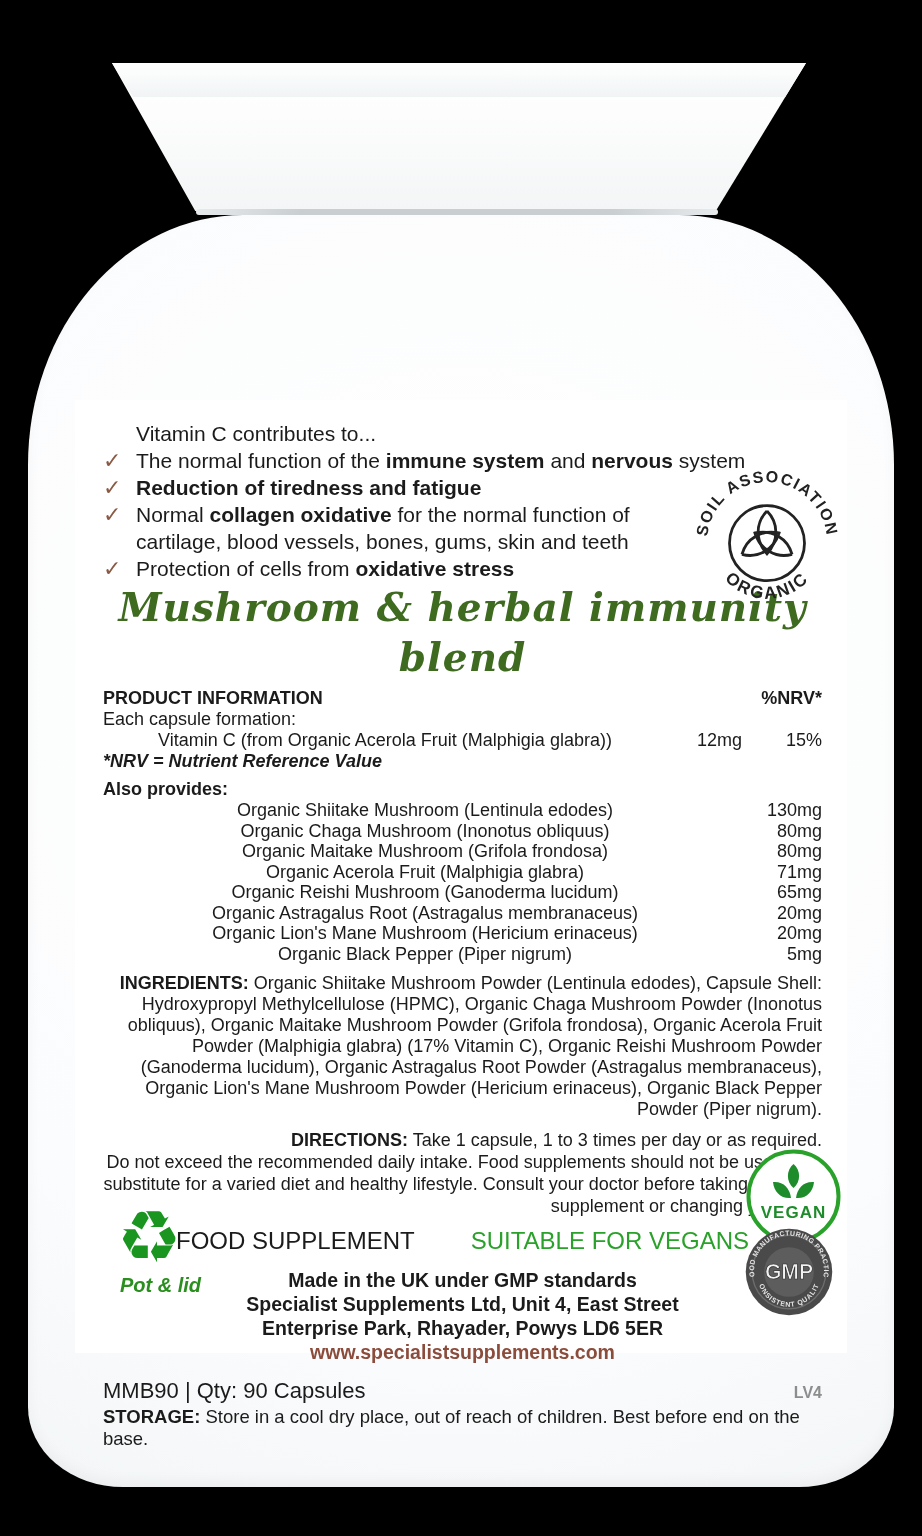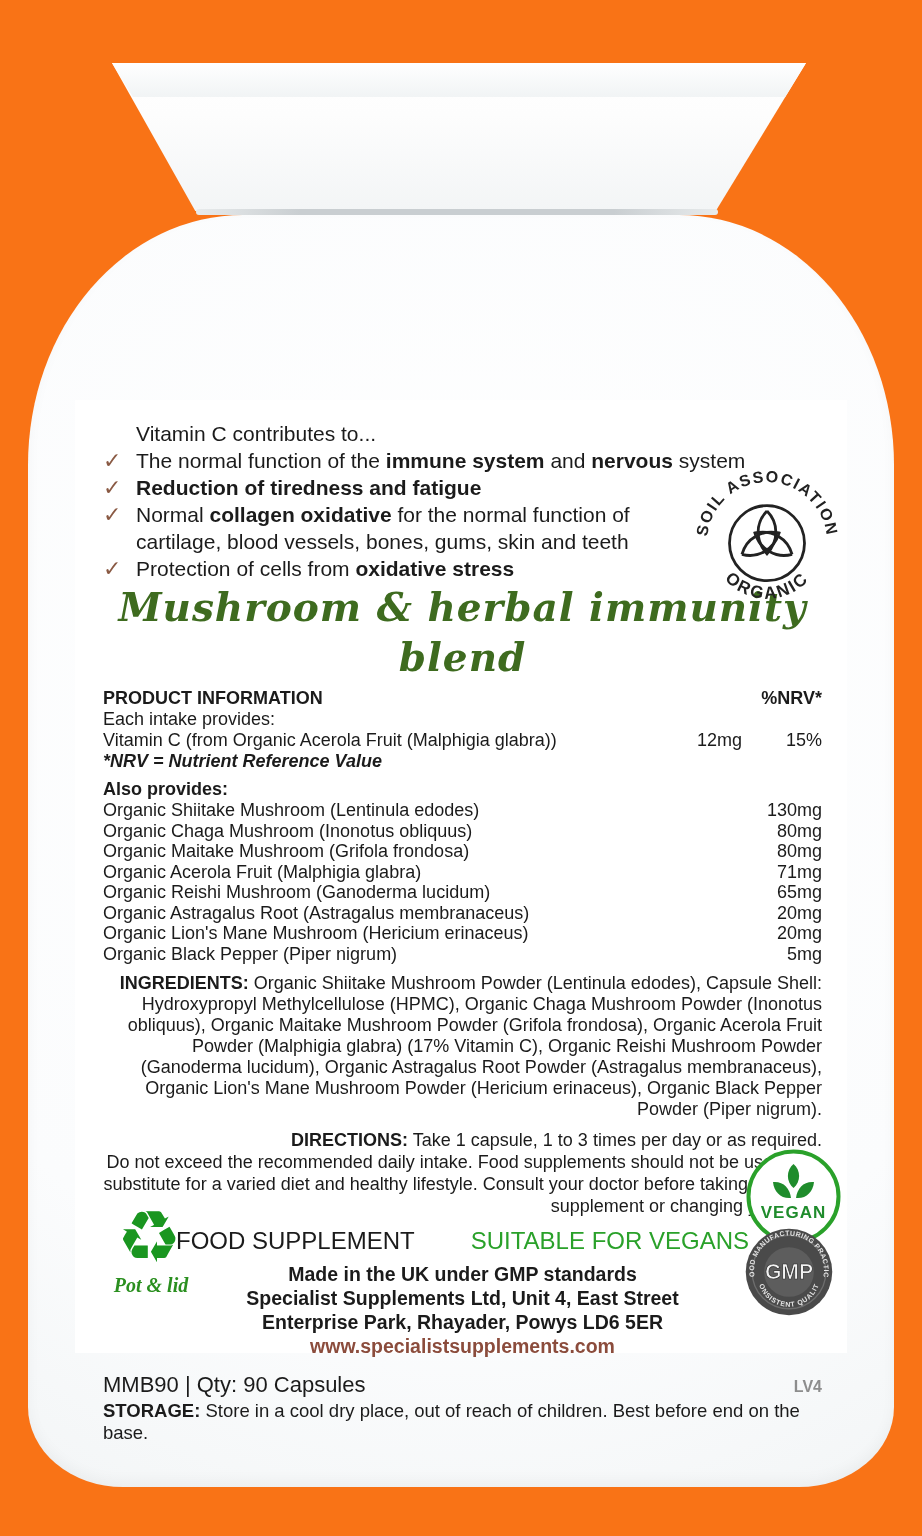--- a/index.html
+++ b/index.html
@@ -1,16 +1,16 @@
 <!DOCTYPE html>
 <html><head>
 <meta charset="utf-8">
 <style>
   html,body{margin:0;padding:0;background:#ffffff;}
-  .stage{position:relative;width:922px;height:1536px;background:#f97316;overflow:hidden;
+  .stage{position:relative;width:922px;height:1536px;background:#000000;overflow:hidden;
          font-family:"Liberation Sans","DejaVu Sans",sans-serif;color:#1b1b1b;}
 
   
   .cap{position:absolute;left:112px;top:63px;width:694px;height:148px;
        background:linear-gradient(180deg,#ffffff 0%,#fdfdfd 35%,#f3f5f6 100%);
        clip-path:polygon(0% 0%,100% 0%,87% 100%,12% 100%);
        filter:drop-shadow(0 1px 1px rgba(0,0,0,0.08));}
   .cap-lip{position:absolute;left:112px;top:63px;width:694px;height:34px;
        background:linear-gradient(180deg,#ffffff,#f1f4f5);
        clip-path:polygon(0% 0%,100% 0%,97% 100%,3% 100%);}
@@ -32,51 +32,51 @@
   .b{font-weight:bold;}
   .benefit-text.narrow{max-width:575px;}
 
   .title{font-family:"DejaVu Serif","Liberation Serif",serif;font-style:italic;font-weight:bold;
          color:#3e6b1f;font-size:39px;line-height:50px;text-align:center;letter-spacing:1px;}
 
   .pi{font-size:18px;line-height:21px;}
   .pi-head{display:flex;font-weight:bold;margin-top:6px;gap:7px;}
   .pi-head .h1{flex:1;}
   .pi-row{display:flex;}
-  .pi-name{flex:1;}
+  .pi-name{flex:1;text-align:center;}
   .pi-amt{width:75px;text-align:right;}
   .pi-nrv{width:80px;text-align:right;}
   .nrv-note{font-weight:bold;font-style:italic;}
   .ap-head{font-weight:bold;margin-top:7px;}
   .ap-rows .pi-row{line-height:20.5px;}
 
   .para{font-size:18px;line-height:21px;margin-top:9px;text-align:right;}
   .para .lbl{font-weight:bold;}
   .directions{line-height:22px;}
 
   .food-row{display:flex;justify-content:center;gap:56px;font-size:24px;line-height:28px;margin-top:10px;}
   .vegans{color:#2aa12a;}
 
-  .mfr{text-align:center;font-weight:bold;font-size:19.5px;line-height:24px;margin-top:7px;}
+  .mfr{text-align:center;font-weight:bold;font-size:19.5px;line-height:24px;margin-top:13px;}
   .mfr .site{color:#8b4c3c;}
 
   .code-row{display:flex;justify-content:space-between;align-items:baseline;margin-top:14px;}
   .code{font-weight:normal;font-size:22px;}
   .lv{color:#8d8d8d;font-size:16px;font-weight:bold;}
   .storage{font-size:18.5px;line-height:22px;margin-top:2px;}
   .storage .lbl{font-weight:bold;}
 
   
   .soil-logo{position:absolute;left:616px;top:66px;width:152px;height:150px;}
   .vegan-badge{position:absolute;left:670px;top:748px;width:97px;height:97px;}
   .gmp-badge{position:absolute;left:668px;top:826px;width:92px;height:92px;}
   .recycle{position:absolute;left:22px;top:800px;width:104px;text-align:center;}
   .recycle-glyph{font-size:72px;line-height:74px;color:#1a9620;}
-  .recycle-caption{font-family:Liberation Serif, serif;font-style:italic;font-weight:bold;
-                   color:#2a8f1f;font-size:20px;line-height:22px;text-align:center;margin-left:4px;}
+  .recycle-caption{font-family:Liberation Sans, sans-serif;font-style:italic;font-weight:bold;
+                   color:#2a8f1f;font-size:20px;line-height:22px;text-align:right;margin-left:4px;}
 </style>
 </head>
 <body>
 
 <div class="stage">
 
   <div class="cap"></div>
   <div class="cap-lip"></div>
   <div class="cap-seam"></div>
   <div class="bottle-body"></div>
@@ -102,21 +102,21 @@
       <span class="benefit-text"><span>Protection of cells from </span><span class="b">oxidative stress</span></span>
     </div>
 
     <div class="title">Mushroom &amp; herbal immunity blend</div>
 
     <div class="pi">
       <div class="pi-head">
         <span class="h1">PRODUCT INFORMATION</span>
         <span>%NRV*</span>
       </div>
-      <div>Each intake provides:</div>
+      <div>Each capsule formation:</div>
       <div class="pi-row">
         <span class="pi-name">Vitamin C (from Organic Acerola Fruit (Malphigia glabra))</span>
         <span class="pi-amt">12mg</span>
         <span class="pi-nrv">15%</span>
       </div>
       <div class="nrv-note">*NRV = Nutrient Reference Value</div>
 
       <div class="ap-head">Also provides:</div>
       <div class="ap-rows">
 

